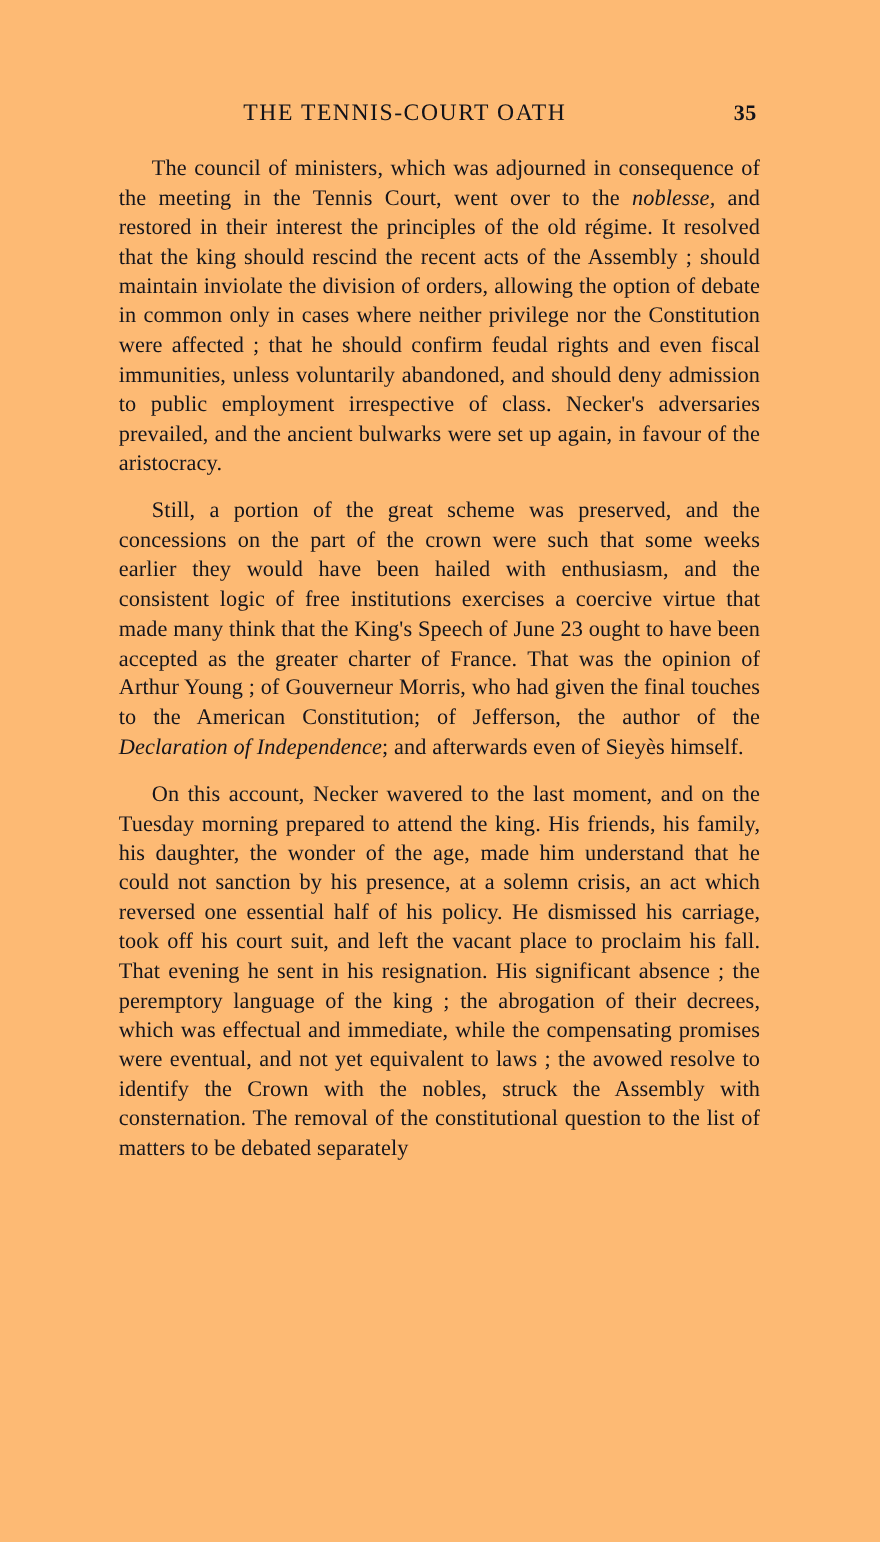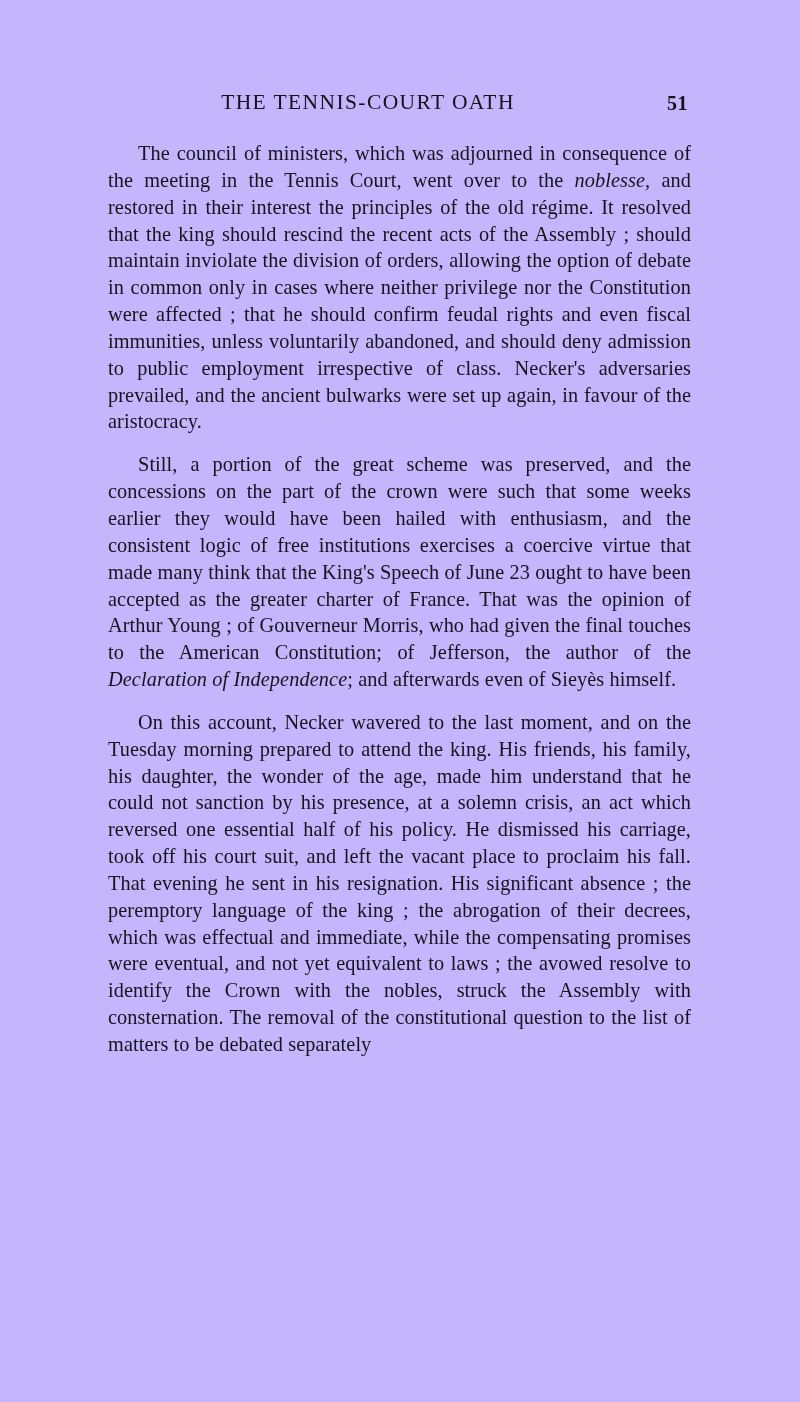--- a/index.html
+++ b/index.html
@@ -14,21 +14,21 @@
     color: #1a1a1a;
     position: relative;
     overflow: hidden;
   }
   .page {
     position: absolute;
     left: 0;
     top: 0;
     width: 800px;
     height: 1402px;
-    background: #c4b5fd;
+    background: #fdba74;
   }
   .header {
     position: absolute;
     left: 112px;
     top: 90px;
     width: 576px;
     height: 32px;
   }
   .header-title {
     position: absolute;
@@ -75,21 +75,21 @@
   i.it {
   }
 </style>
 </head>
 <body>
 
 <div class="page">
 
   <div class="header">
     <div class="header-title">THE TENNIS-COURT OATH</div>
-    <div class="header-folio">51</div>
+    <div class="header-folio">35</div>
   </div>
 
   <div class="body-text" id="body-text">
       <p class="para">The council of ministers, which was adjourned in con­sequence of the meeting in the Tennis Court, went over to the <i class="it">noblesse,</i> and restored in their interest the principles of the old régime.  It resolved that the king should rescind the recent acts of the Assembly ; should maintain inviolate the division of orders, allowing the option of debate in common only in cases where neither privilege nor the Constitution were affected ; that he should confirm feudal rights and even fiscal immunities, unless voluntarily abandoned, and should deny admission to public employment irrespective of class.  Necker's adversaries prevailed, and the ancient bulwarks were set up again, in favour of the aristocracy.</p>
       <p class="para">Still, a portion of the great scheme was preserved, and the concessions on the part of the crown were such that some weeks earlier they would have been hailed with enthusiasm, and the consistent logic of free institutions exercises a coercive virtue that made many think that the King's Speech of June 23 ought to have been accepted as the greater charter of France.  That was the opinion of Arthur Young ; of Gouverneur Morris, who had given the final touches to the American Constitution; of Jefferson, the author of the <i class="it">Declaration of Independence</i>; and after­wards even of Sieyès himself.</p>
       <p class="para">On this account, Necker wavered to the last moment, and on the Tuesday morning prepared to attend the king. His friends, his family, his daughter, the wonder of the age, made him understand that he could not sanction by his presence, at a solemn crisis, an act which reversed one essential half of his policy.  He dismissed his carriage, took off his court suit, and left the vacant place to proclaim his fall.  That evening he sent in his resignation.  His significant absence ; the peremptory language of the king ; the abrogation of their decrees, which was effectual and immediate, while the compensating promises were eventual, and not yet equivalent to laws ; the avowed resolve to identify the Crown with the nobles, struck the Assembly with consternation.  The removal of the constitutional question to the list of matters to be debated separately</p>
     </div>
 
 </div>
 

